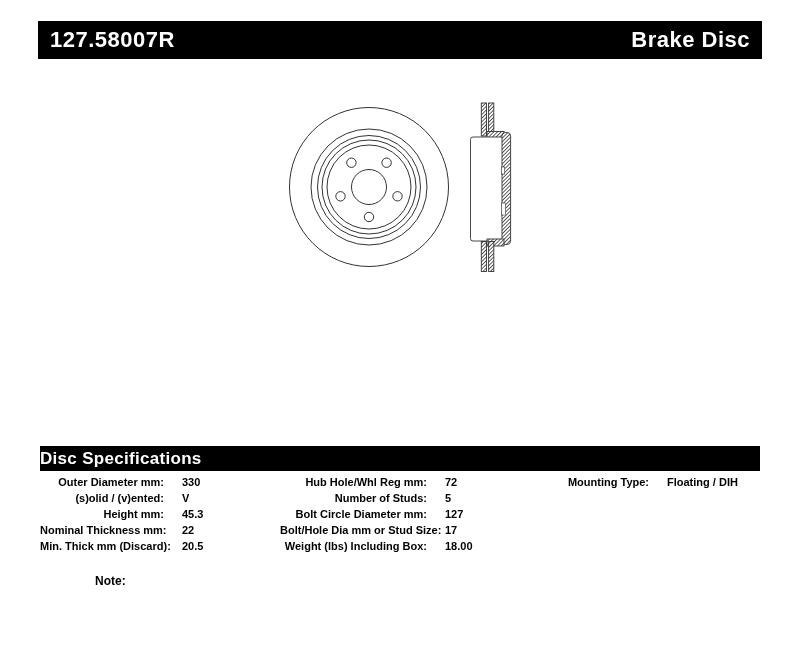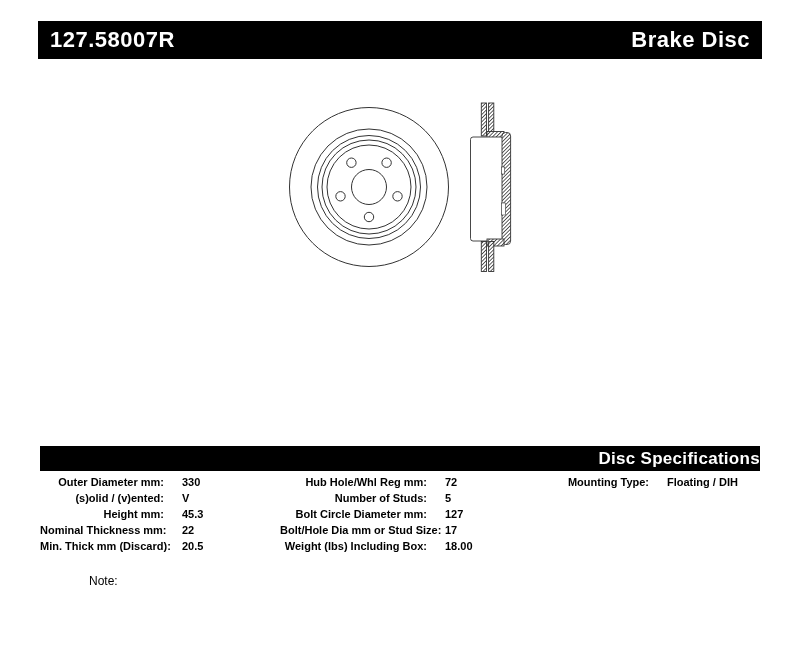--- a/index.html
+++ b/index.html
@@ -6,37 +6,37 @@
   #page{position:relative;width:800px;height:655px;background:#ffffff;
         font-family:"Liberation Sans", sans-serif;color:#000;overflow:hidden;}
 
   .black-bar{position:absolute;background:#000;color:#fff;display:flex;align-items:center;}
 
   #header-bar{left:38px;top:21px;width:724px;height:38px;justify-content:space-between;
               padding:3px 12px;box-sizing:border-box;}
   #header-bar .part{font-size:22px;font-weight:bold;letter-spacing:.5px;}
   #header-bar .prod{font-size:22px;font-weight:bold;letter-spacing:.5px;}
 
-  #specs-bar{left:40px;top:446px;width:720px;height:25px;justify-content:flex-end;}
+  #specs-bar{left:40px;top:446px;width:720px;height:25px;justify-content:flex-start;}
   #specs-bar span{font-size:17px;font-weight:bold;letter-spacing:.3px;}
 
   #drawing{position:absolute;left:250px;top:92px;width:290px;height:190px;}
 
   .spec-col{position:absolute;font-size:11px;font-weight:bold;line-height:16px;}
   .spec-row{display:flex;white-space:nowrap;}
   .spec-row .lbl{display:inline-block;text-align:right;}
   .spec-row .val{display:inline-block;text-align:left;padding-left:4px;margin-left:14px;}
   #col-left{left:40px;top:474px;width:250px;}
   #col-left .lbl{width:124px;}
   #col-mid{left:280px;top:474px;width:250px;}
   #col-mid .lbl{width:147px;}
   #col-right{left:530px;top:474px;width:232px;}
   #col-right .lbl{width:119px;}
 
-  #note{position:absolute;left:89px;top:574px;font-size:12px;font-weight:normal;}
+  #note{position:absolute;left:95px;top:574px;font-size:12px;font-weight:bold;}
 </style>
 </head>
 <body>
 
 <div id="page">
 
   <div id="header-bar" class="black-bar">
     <span class="part">127.58007R</span>
     <span class="prod">Brake Disc</span>
   </div>

